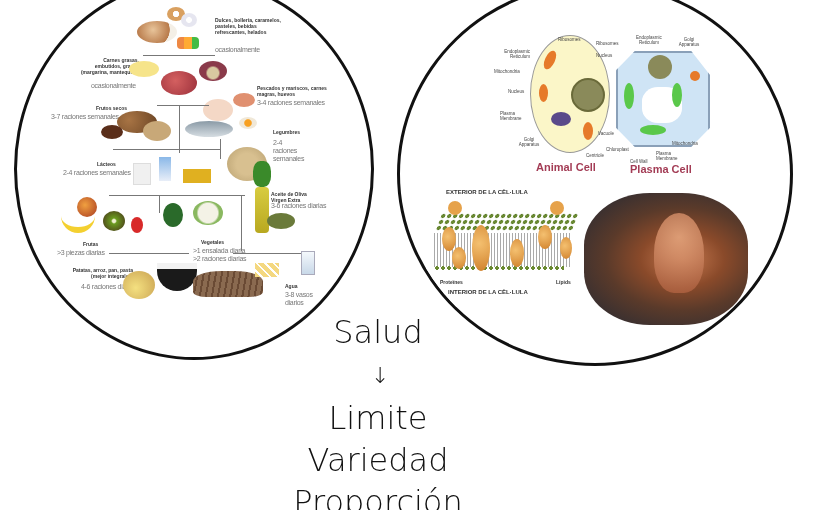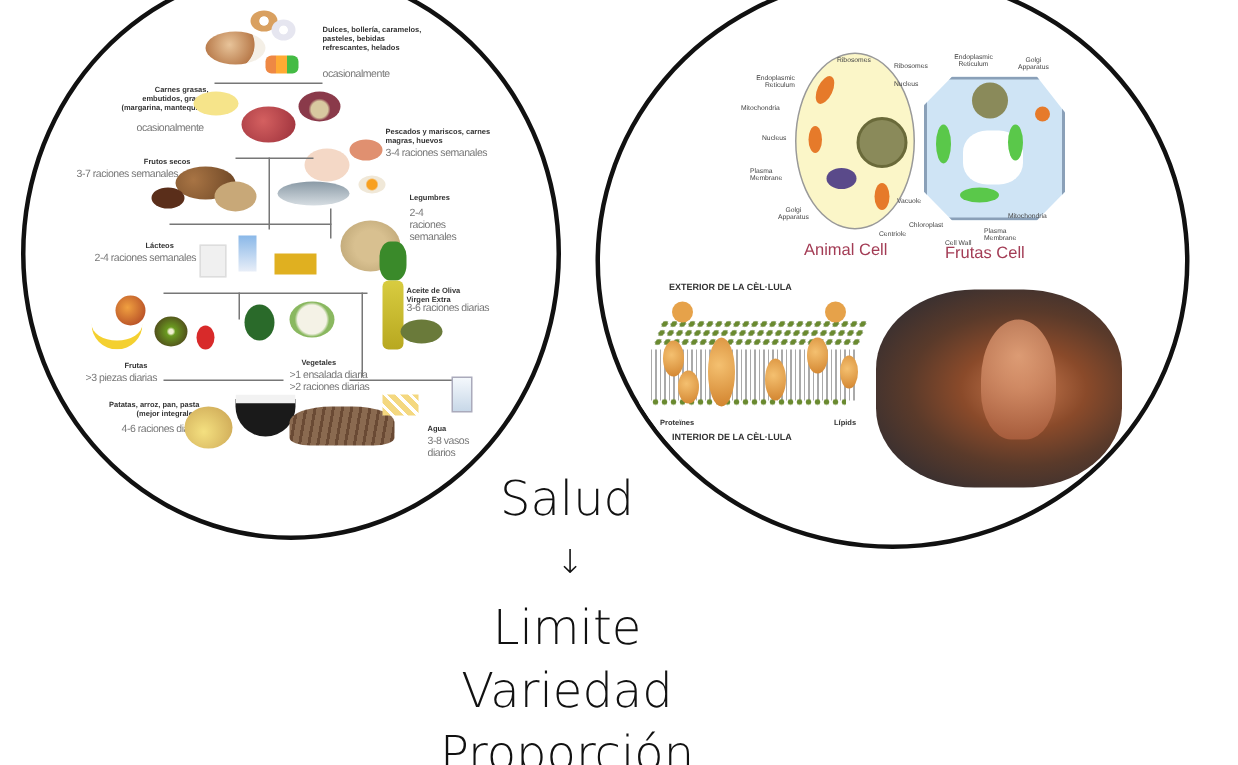--- a/index.html
+++ b/index.html
@@ -7,21 +7,21 @@
   .circle{position:absolute;border:3px solid #111;border-radius:50%;background:#fff;box-sizing:border-box;overflow:hidden;}
   #left-circle{left:14px;top:-22px;width:360px;height:382px;}
   #right-circle{left:397px;top:-18px;width:396px;height:384px;}
   .abs{position:absolute;}
   .lbl-bold{font-family:"Liberation Sans",sans-serif;font-size:5px;font-weight:bold;color:#333;line-height:6px;}
   .lbl-light{font-family:"Liberation Sans Narrow","Liberation Sans",sans-serif;font-size:7px;color:#777;line-height:8px;letter-spacing:-0.3px;}
   .line{position:absolute;background:#777;}
   .food{position:absolute;border-radius:50%;}
   .big-text{position:absolute;left:0;width:760px;text-align:center;font-family:"DejaVu Sans",sans-serif;color:#111;font-weight:300;}
   .cell-label{font-family:"Liberation Sans",sans-serif;font-size:4.5px;color:#444;position:absolute;line-height:5px;}
-  .cell-title{font-family:"Liberation Sans",sans-serif;font-size:11px;color:#a33c55;position:absolute;}
+  .cell-title{font-family:"Liberation Sans",sans-serif;font-size:11px;color:#a33c55;position:absolute;font-weight:bold;}
   .memb-label{font-family:"Liberation Sans",sans-serif;font-size:6px;font-weight:bold;color:#333;position:absolute;}
 </style>
 </head>
 <body>
 
 <div id="left-circle" class="circle">
 
   <div class="food" style="left:120px;top:40px;width:40px;height:22px;background:radial-gradient(circle at 40% 40%,#e8c49a,#b87a4a 60%,#f4efe6 62%);"></div>
   <div class="food" style="left:150px;top:26px;width:18px;height:14px;background:radial-gradient(circle,#fff 25%,#d9a060 30%);"></div>
   <div class="food" style="left:164px;top:32px;width:16px;height:14px;background:radial-gradient(circle,#fff 25%,#e6e6f0 30%);"></div>
@@ -131,21 +131,21 @@
   </div>
   <div class="cell-label" style="left:196px;top:56px;">Ribosomes</div>
   <div class="cell-label" style="left:232px;top:50px;width:34px;text-align:center;">Endoplasmic Reticulum</div>
   <div class="cell-label" style="left:276px;top:52px;width:26px;text-align:center;">Golgi Apparatus</div>
   <div class="cell-label" style="left:196px;top:68px;">Nucleus</div>
   <div class="cell-label" style="left:198px;top:146px;">Vacuole</div>
   <div class="cell-label" style="left:206px;top:162px;">Chloroplast</div>
   <div class="cell-label" style="left:230px;top:174px;">Cell Wall</div>
   <div class="cell-label" style="left:256px;top:166px;width:28px;">Plasma Membrane</div>
   <div class="cell-label" style="left:272px;top:156px;">Mitochondria</div>
-  <div class="cell-title" style="left:230px;top:178px;">Frutas Cell</div>
+  <div class="cell-title" style="left:230px;top:178px;">Plasma Cell</div>
 
   <div class="abs" style="left:26px;top:204px;width:154px;height:118px;background:#fff;">
     <div class="abs" style="left:12px;top:24px;width:138px;height:18px;background:radial-gradient(circle,#6a8a30 40%,#3a5a18 45%,transparent 50%) 0 0/6px 6px;transform:skewX(-20deg);"></div>
     <div class="abs" style="left:8px;top:44px;width:138px;height:34px;background:repeating-linear-gradient(90deg,#aaa 0 1px,#fff 1px 3px);"></div>
     <div class="abs" style="left:8px;top:76px;width:130px;height:6px;background:radial-gradient(circle,#6a8a30 40%,transparent 50%) 0 0/6px 6px;"></div>
     <div class="abs" style="left:46px;top:36px;width:18px;height:46px;border-radius:50%;background:radial-gradient(circle at 40% 40%,#f4c070,#d0802a);"></div>
     <div class="abs" style="left:16px;top:38px;width:14px;height:24px;border-radius:50%;background:radial-gradient(circle at 40% 40%,#f4c070,#d0802a);"></div>
     <div class="abs" style="left:26px;top:58px;width:14px;height:22px;border-radius:50%;background:radial-gradient(circle at 40% 40%,#f4c070,#d0802a);"></div>
     <div class="abs" style="left:84px;top:50px;width:14px;height:28px;border-radius:50%;background:radial-gradient(circle at 40% 40%,#f4c070,#d0802a);"></div>
     <div class="abs" style="left:112px;top:36px;width:14px;height:24px;border-radius:50%;background:radial-gradient(circle at 40% 40%,#f4c070,#d0802a);"></div>

